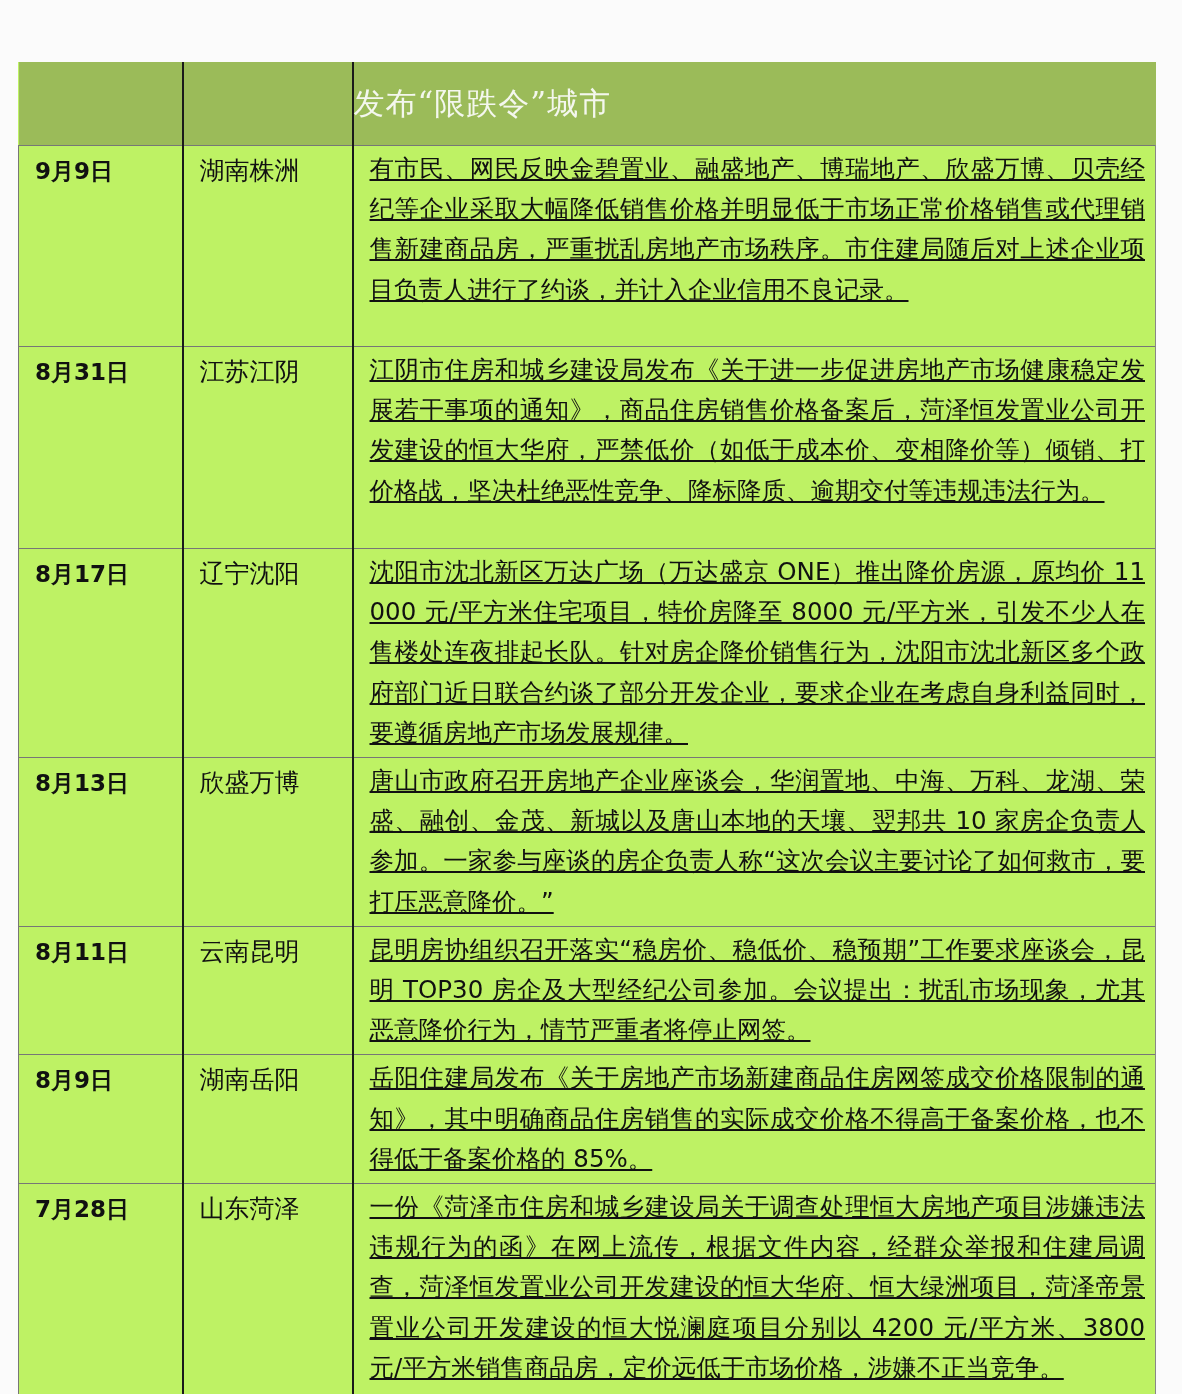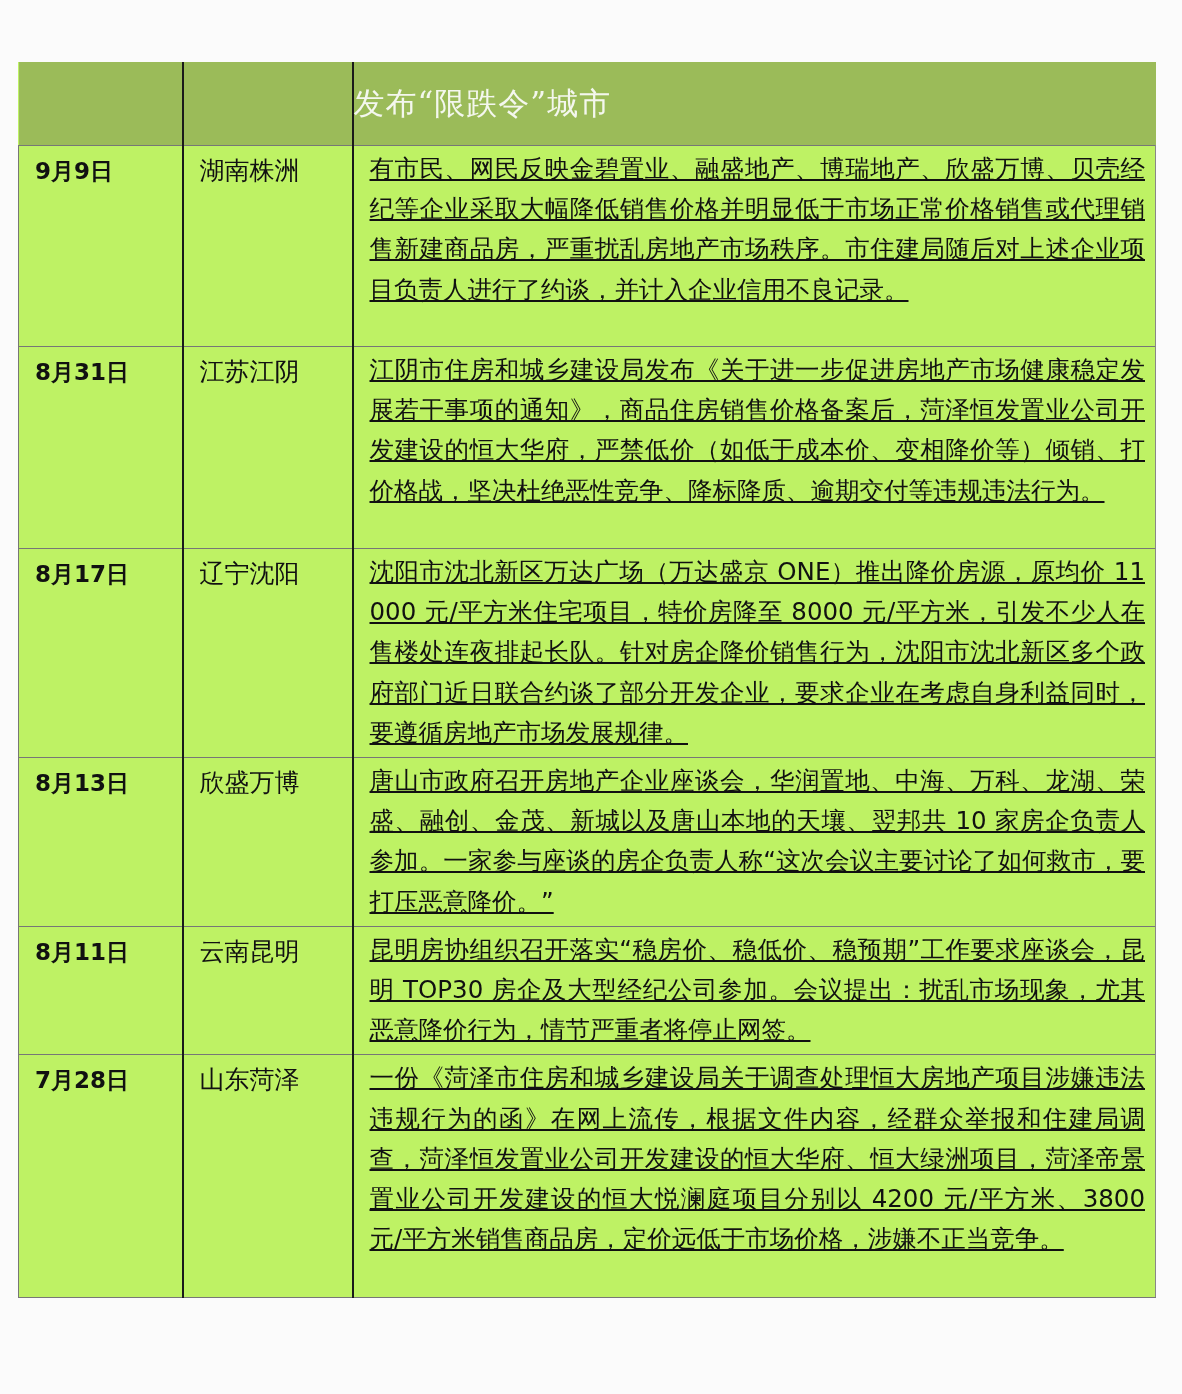--- a/index.html
+++ b/index.html
@@ -119,19 +119,24 @@
     <tr class="data-row r4">
       <td class="date-cell">8月13日</td>
       <td class="city-cell">欣盛万博</td>
       <td class="desc-cell">唐山市政府召开房地产企业座谈会，华润置地、中海、万科、龙湖、荣盛、融创、金茂、新城以及唐山本地的天壤、翌邦共 10 家房企负责人参加。一家参与座谈的房企负责人称“这次会议主要讨论了如何救市，要打压恶意降价。”</td>
     </tr>
     <tr class="data-row r5">
       <td class="date-cell">8月11日</td>
       <td class="city-cell">云南昆明</td>
       <td class="desc-cell">昆明房协组织召开落实“稳房价、稳低价、稳预期”工作要求座谈会，昆明 TOP30 房企及大型经纪公司参加。会议提出：扰乱市场现象，尤其恶意降价行为，情节严重者将停止网签。</td>
     </tr>
+    <tr class="data-row r6">
+      <td class="date-cell">8月9日</td>
+      <td class="city-cell">湖南岳阳</td>
+      <td class="desc-cell">岳阳住建局发布《关于房地产市场新建商品住房网签成交价格限制的通知》，其中明确商品住房销售的实际成交价格不得高于备案价格，也不得低于备案价格的 85%。</td>
+    </tr>
     <tr class="data-row r7">
       <td class="date-cell">7月28日</td>
       <td class="city-cell">山东菏泽</td>
       <td class="desc-cell">一份《菏泽市住房和城乡建设局关于调查处理恒大房地产项目涉嫌违法违规行为的函》在网上流传，根据文件内容，经群众举报和住建局调查，菏泽恒发置业公司开发建设的恒大华府、恒大绿洲项目，菏泽帝景置业公司开发建设的恒大悦澜庭项目分别以 4200 元/平方米、3800 元/平方米销售商品房，定价远低于市场价格，涉嫌不正当竞争。</td>
     </tr>
   </tbody>
 </table>
 
 </body></html>

